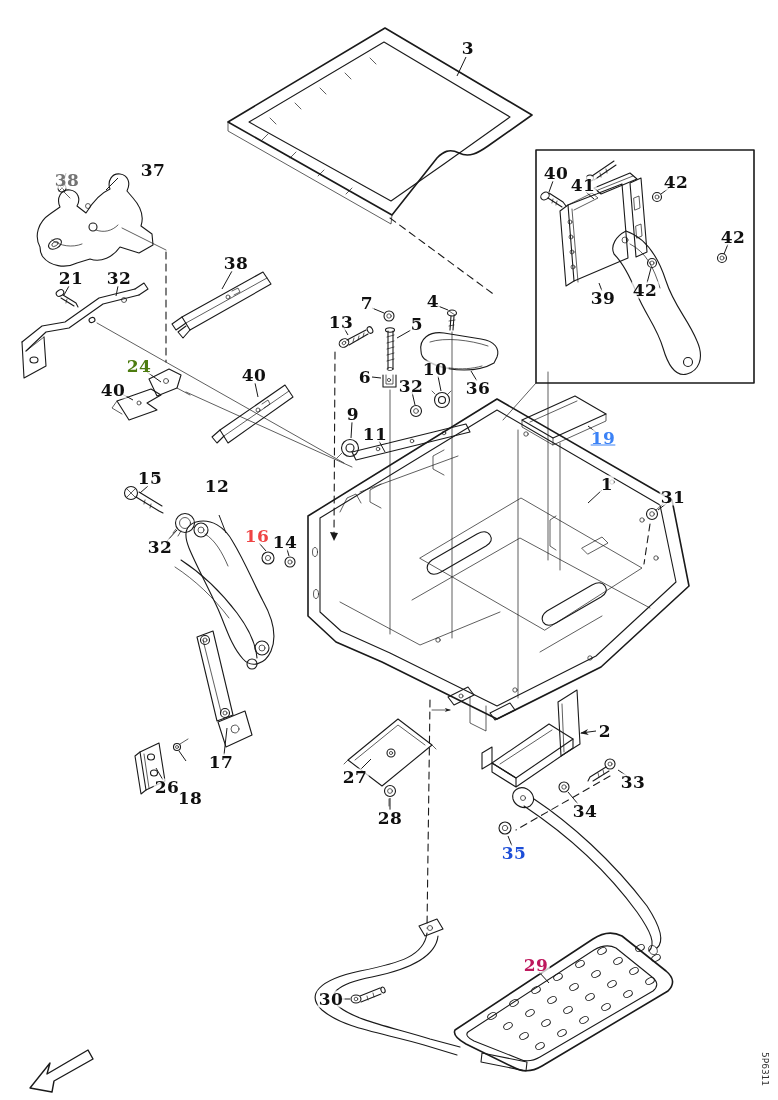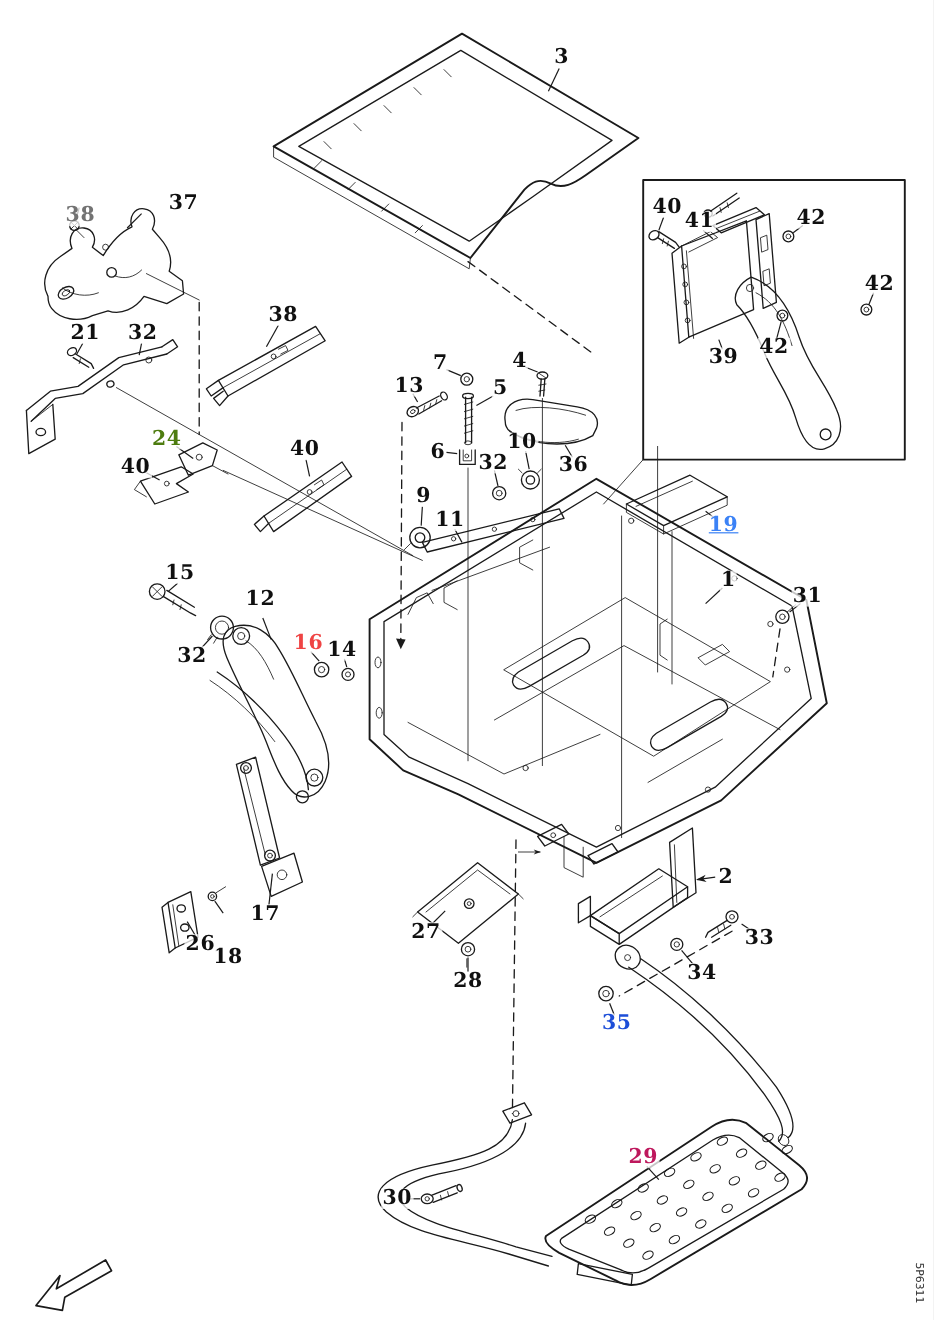--- a/index.html
+++ b/index.html
@@ -457,21 +457,21 @@
       <div class="part-label" style="left: 365px; top: 377px; color: rgb(16, 16, 16);">6</div>
       <div class="part-label" style="left: 411px; top: 386px; color: rgb(16, 16, 16);">32</div>
       <div class="part-label" style="left: 435px; top: 369px; color: rgb(16, 16, 16);">10</div>
       <div class="part-label" style="left: 478px; top: 388px; color: rgb(16, 16, 16);">36</div>
       <div class="part-label" style="left: 353px; top: 414px; color: rgb(16, 16, 16);">9</div>
       <div class="part-label" style="left: 375px; top: 434px; color: rgb(16, 16, 16);">11</div>
       <div class="part-label" style="left: 603px; top: 438px; color: #3b82f6; text-decoration: underline;">19</div>
       <div class="part-label" style="left: 607px; top: 484px; color: rgb(16, 16, 16);">1</div>
       <div class="part-label" style="left: 673px; top: 497px; color: rgb(16, 16, 16);">31</div>
       <div class="part-label" style="left: 150px; top: 478px; color: rgb(16, 16, 16);">15</div>
-      <div class="part-label" style="left: 217px; top: 500px; color: rgb(16, 16, 16);">12</div>
+      <div class="part-label" style="left: 217px; top: 486px; color: rgb(16, 16, 16);">12</div>
       <div class="part-label" style="left: 160px; top: 547px; color: rgb(16, 16, 16);">32</div>
       <div class="part-label" style="left: 257px; top: 536px; color: #ef4444;">16</div>
       <div class="part-label" style="left: 285px; top: 542px; color: rgb(16, 16, 16);">14</div>
       <div class="part-label" style="left: 190px; top: 768px; color: rgb(16, 16, 16); margin-top: 30px;">18</div>
       <div class="part-label" style="left: 221px; top: 762px; color: rgb(16, 16, 16);">17</div>
       <div class="part-label" style="left: 167px; top: 787px; color: rgb(16, 16, 16);">26</div>
       <div class="part-label" style="left: 355px; top: 777px; color: rgb(16, 16, 16);">27</div>
       <div class="part-label" style="left: 390px; top: 818px; color: rgb(16, 16, 16);">28</div>
       <div class="part-label" style="left: 605px; top: 731px; color: rgb(16, 16, 16);">2</div>
       <div class="part-label" style="left: 633px; top: 782px; color: rgb(16, 16, 16);">33</div>

